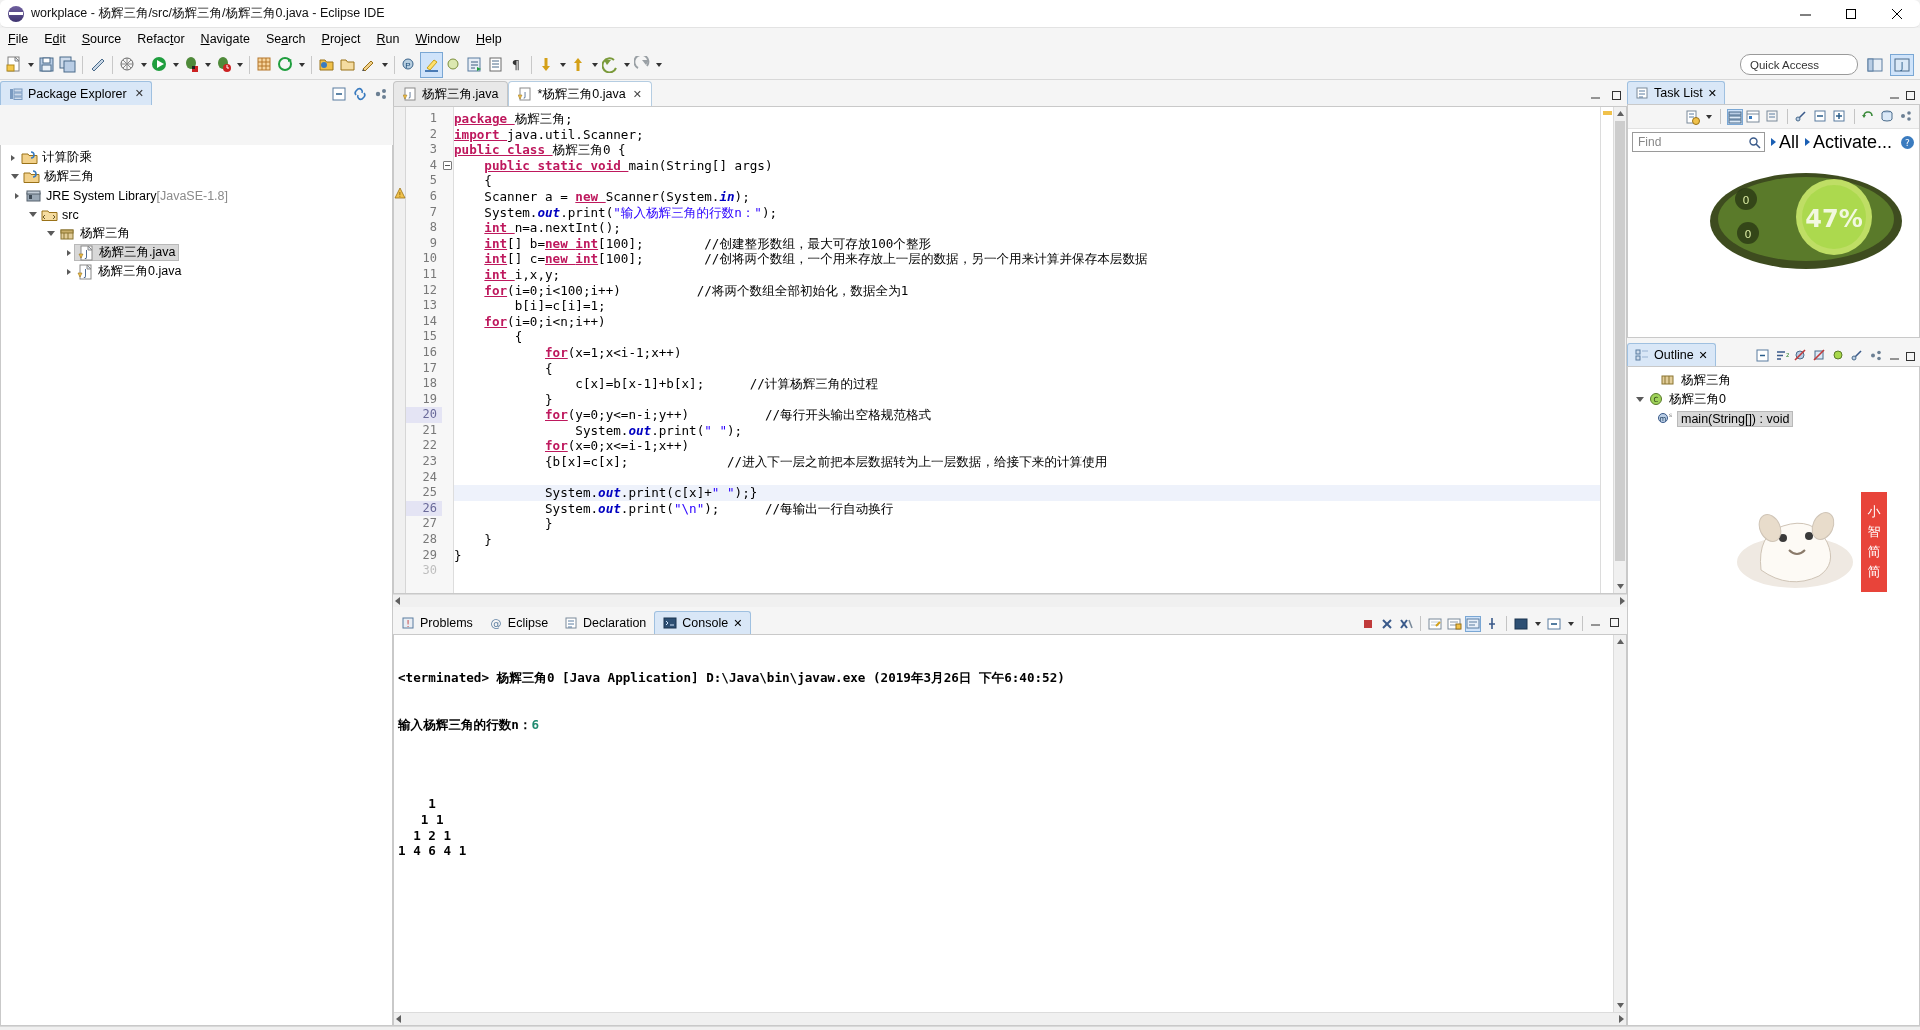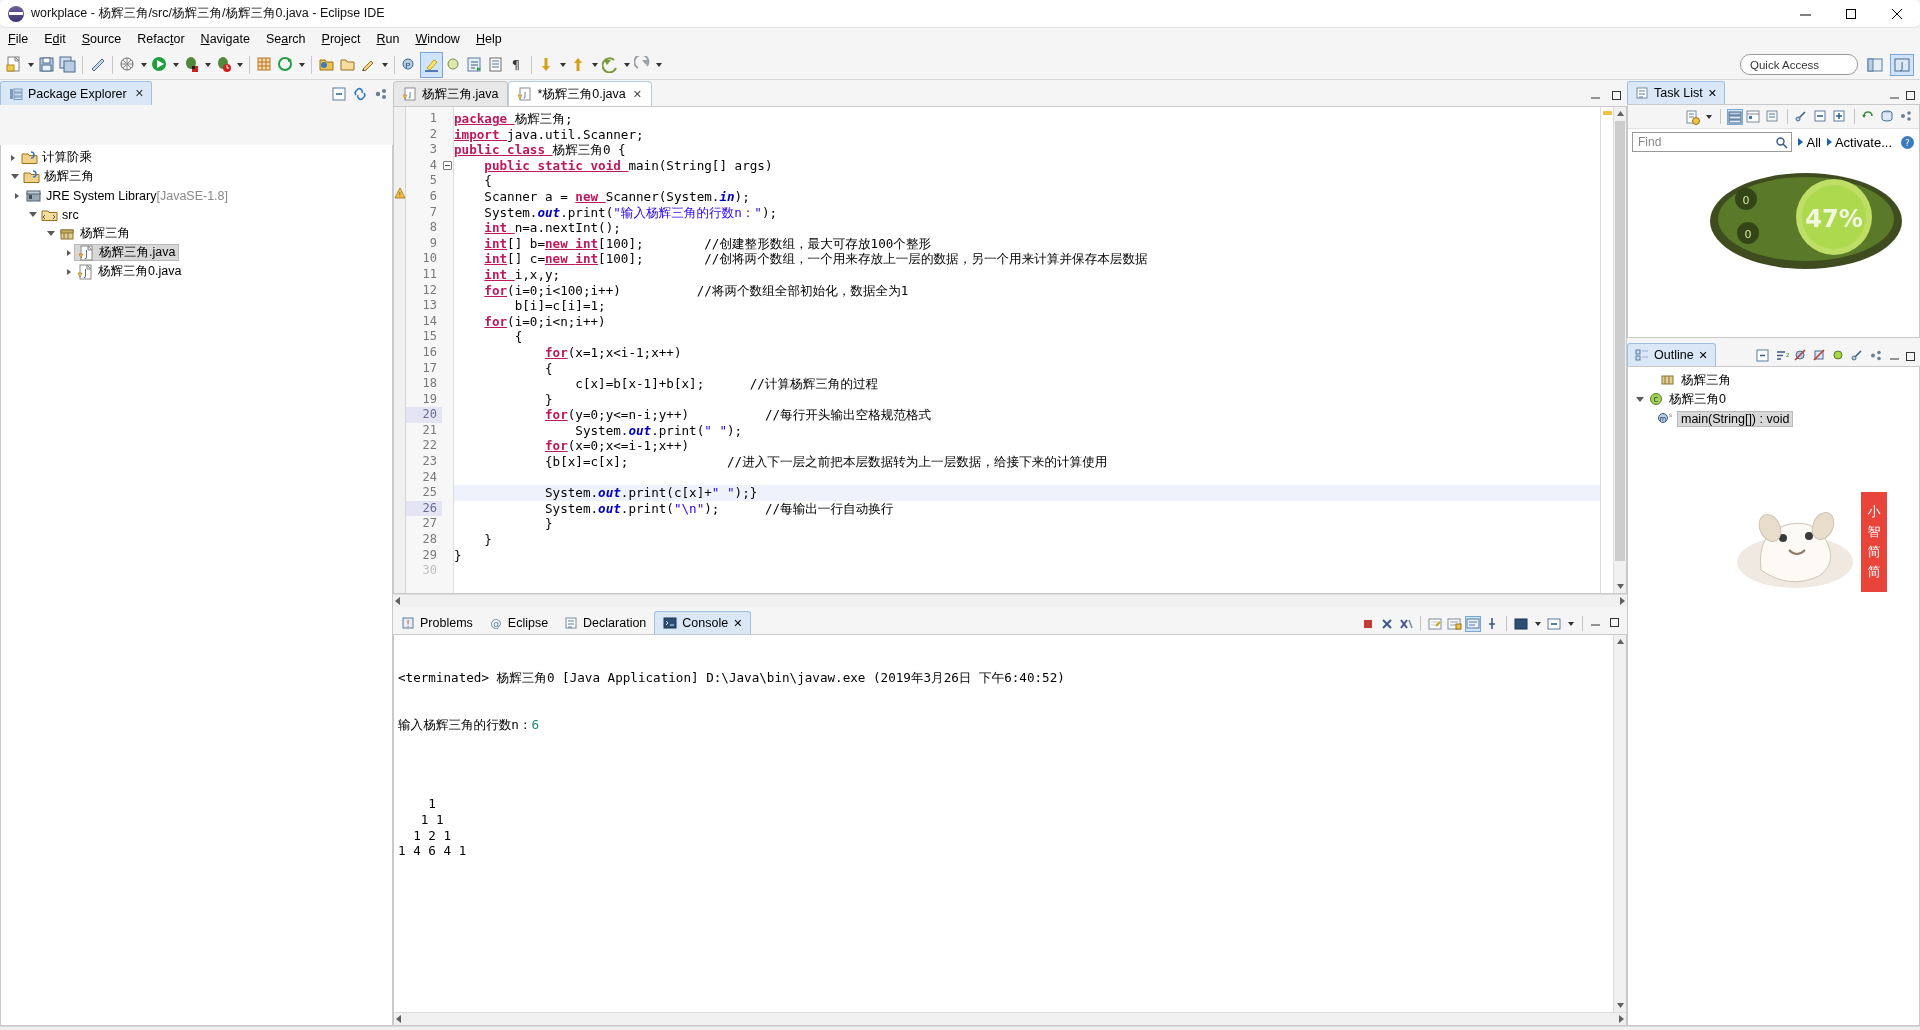--- a/index.html
+++ b/index.html
@@ -113,36 +113,36 @@
   .console-tabbar{height:25px;display:flex;align-items:flex-end;position:relative;}
   .ctab{height:23px;display:flex;align-items:center;gap:5px;padding:0 8px;font-size:12.5px;color:#000;}
   .ctab.active{background:#d9e7f7;border-top:1px solid #9fc0e0;border-left:1px solid #9fc0e0;border-right:1px solid #9fc0e0;border-top-left-radius:3px;border-top-right-radius:3px;}
   .console-tools{position:absolute;right:3px;bottom:2px;display:flex;align-items:center;gap:3px;}
   .ct-ico{width:16px;height:16px;}
   .ct-sep{width:1px;height:15px;background:#c4c4c4;margin:0 3px;}
   .console-body{flex:1;background:#fff;border:1px solid #c9c9c9;display:flex;flex-direction:column;overflow:hidden;}
   .console-text{flex:1;padding:3px 0 0 4px;font-family:"DejaVu Sans Mono",monospace;font-size:12.6px;line-height:15.8px;white-space:pre;}
   .cn-term{color:#000;}
   .cn-in{color:#1f8a70;}
-  .console-inner{display:flex;flex:1;overflow:hidden;}
+  .console-inner{display:flex;flex:1;overflow:hidden;font-weight:bold;}
   .console-scroll{width:13px;background:#f0f0f0;border-left:1px solid #dcdcdc;position:relative;flex:none;}
 
   
   .right-panel{width:293px;background:#f5f5f5;display:flex;flex-direction:column;}
   .rsec{display:flex;flex-direction:column;}
   .rtabbar{height:24px;display:flex;align-items:flex-end;position:relative;}
   .rtab{height:23px;display:flex;align-items:center;gap:5px;padding:0 7px;font-size:12.5px;
      background:#d9e7f7;border-top:1px solid #9fc0e0;border-left:1px solid #9fc0e0;border-right:1px solid #9fc0e0;
      border-top-left-radius:3px;border-top-right-radius:3px;}
   .rtools{position:absolute;right:3px;bottom:2px;display:flex;align-items:center;gap:3px;}
   .rbody{background:#fff;border:1px solid #c9c9c9;flex:1;position:relative;overflow:hidden;}
   .task-toolbar{height:24px;background:#f5f5f5;display:flex;align-items:center;justify-content:flex-end;gap:3px;padding-right:4px;border-bottom:1px solid #e2e2e2;}
   .find-row{height:26px;display:flex;align-items:center;gap:6px;padding:2px 4px;background:#fff;}
   .find-box{flex:1;height:20px;border:1px solid #9a9a9a;background:#fff;display:flex;align-items:center;padding:0 3px 0 5px;font-size:12px;color:#888;justify-content:space-between;}
-  .link-btn{font-size:13px;color:#000;display:flex;align-items:center;gap:3px;}
+  .link-btn{font-size:18px;color:#000;display:flex;align-items:center;gap:3px;}
   .tri-right{width:0;height:0;border-left:5px solid #1a5fb4;border-top:4px solid transparent;border-bottom:4px solid transparent;}
 
   
   .ol-row{height:19px;display:flex;align-items:center;font-size:12.5px;padding-left:16px;white-space:nowrap;}
 
   
   .statusbar{height:22px;background:#f0f0f0;border-top:1px solid #d8d8d8;display:flex;align-items:center;font-size:12.5px;}
   .sb-cell{padding:0 10px;height:22px;display:flex;align-items:center;}
   .sb-div{width:1px;height:16px;background:#c6c6c6;}
 

